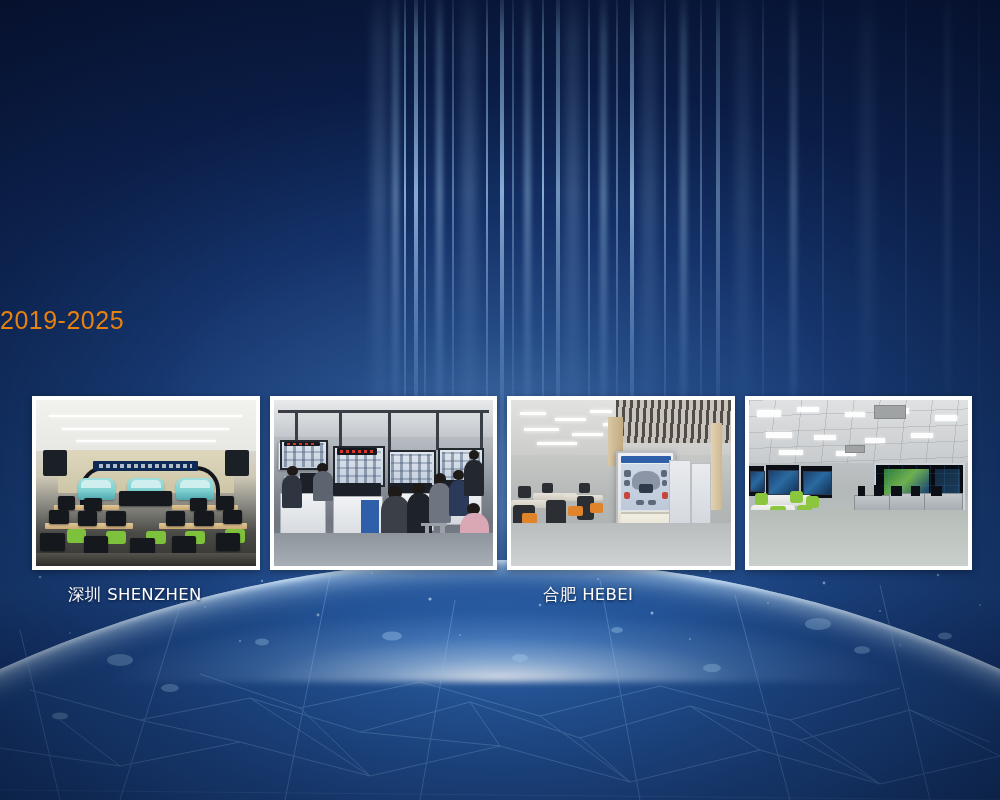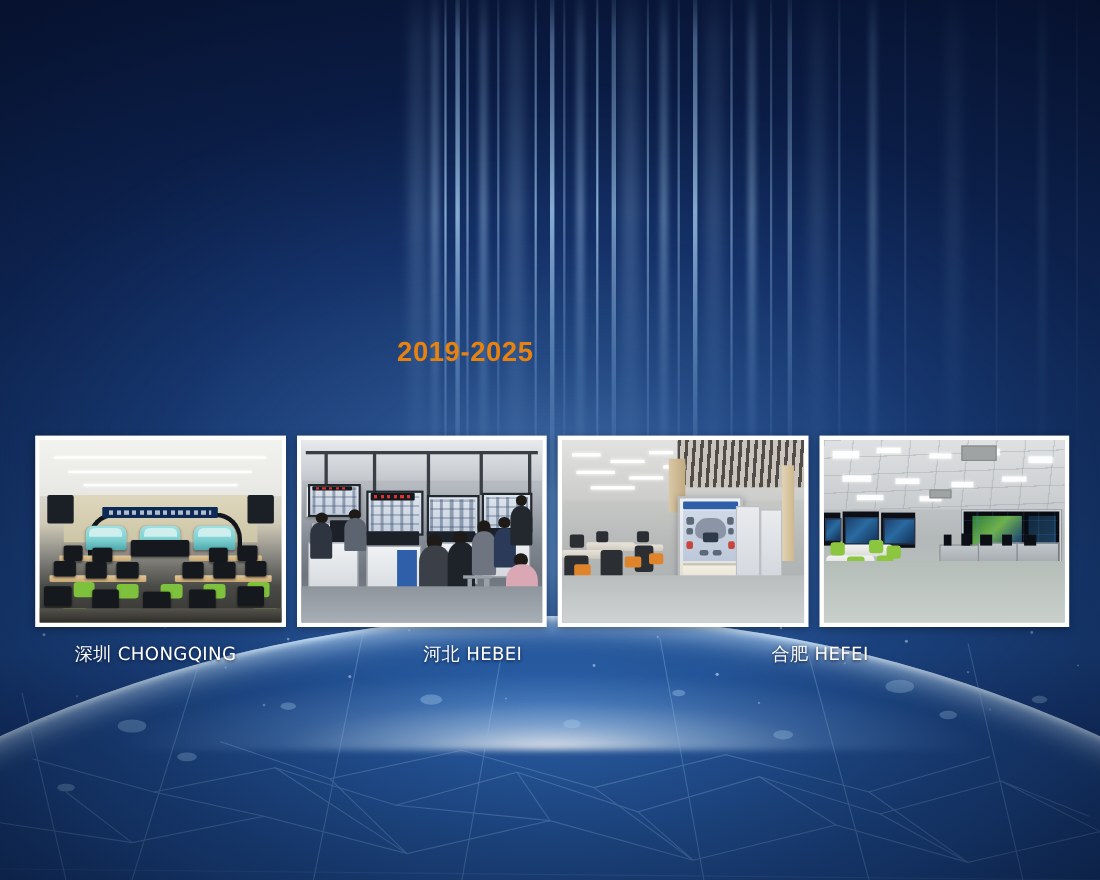--- a/index.html
+++ b/index.html
@@ -78,23 +78,23 @@
   
   .title{
     position:absolute;left:0;top:232px;width:1000px;text-align:center;
     font-size:54px;font-weight:bold;line-height:1.05;
     letter-spacing:1px;white-space:nowrap;
     font-family:"DejaVu Sans","Liberation Sans",sans-serif;
   }
   .title .brand{color:#e8820e;}
   .title .rest{color:#ffffff;}
   .subtitle{
-    position:absolute;left:0;top:306px;width:1000px;text-align:center;
+    position:absolute;left:0;top:306px;width:1000px;text-align:left;
     padding-right:154px;box-sizing:border-box;
-    color:#e8820e;font-size:25px;font-weight:bold;letter-spacing:.5px;
+    color:#e8820e;font-size:25px;font-weight:normal;letter-spacing:.5px;
   }
 
   
   .strip{position:absolute;left:32px;top:396px;width:940px;height:174px;display:flex;gap:10px;}
   .card{
     position:relative;flex:1 1 0;height:174px;
     background:#ffffff;padding:4px;box-sizing:border-box;
     box-shadow:0 2px 7px rgba(0,0,0,.35);
   }
   .photo{position:relative;width:100%;height:100%;overflow:hidden;background:#30343a;}
@@ -498,18 +498,17 @@
         <div class="base" style="left:5%;top:70%;width:8%;height:4%;"></div>
         <div class="base" style="left:20%;top:70%;width:8%;height:4%;"></div>
         <div class="base" style="left:11%;top:74%;width:9%;height:4%;"></div>
         <div class="fl"></div>
       </div>
     </div>
 
   </div>
 
   <div class="captions">
-    <div class="caption">深圳  CHONGQING</div>
-    <div class="caption">河北  HEBEI</div>
-    <div class="caption">合肥  HEFEI</div>
+    <div class="caption">深圳  SHENZHEN</div>
+    <div class="caption">合肥  HEBEI</div>
   </div>
 
 </div>
 
 </body></html>

